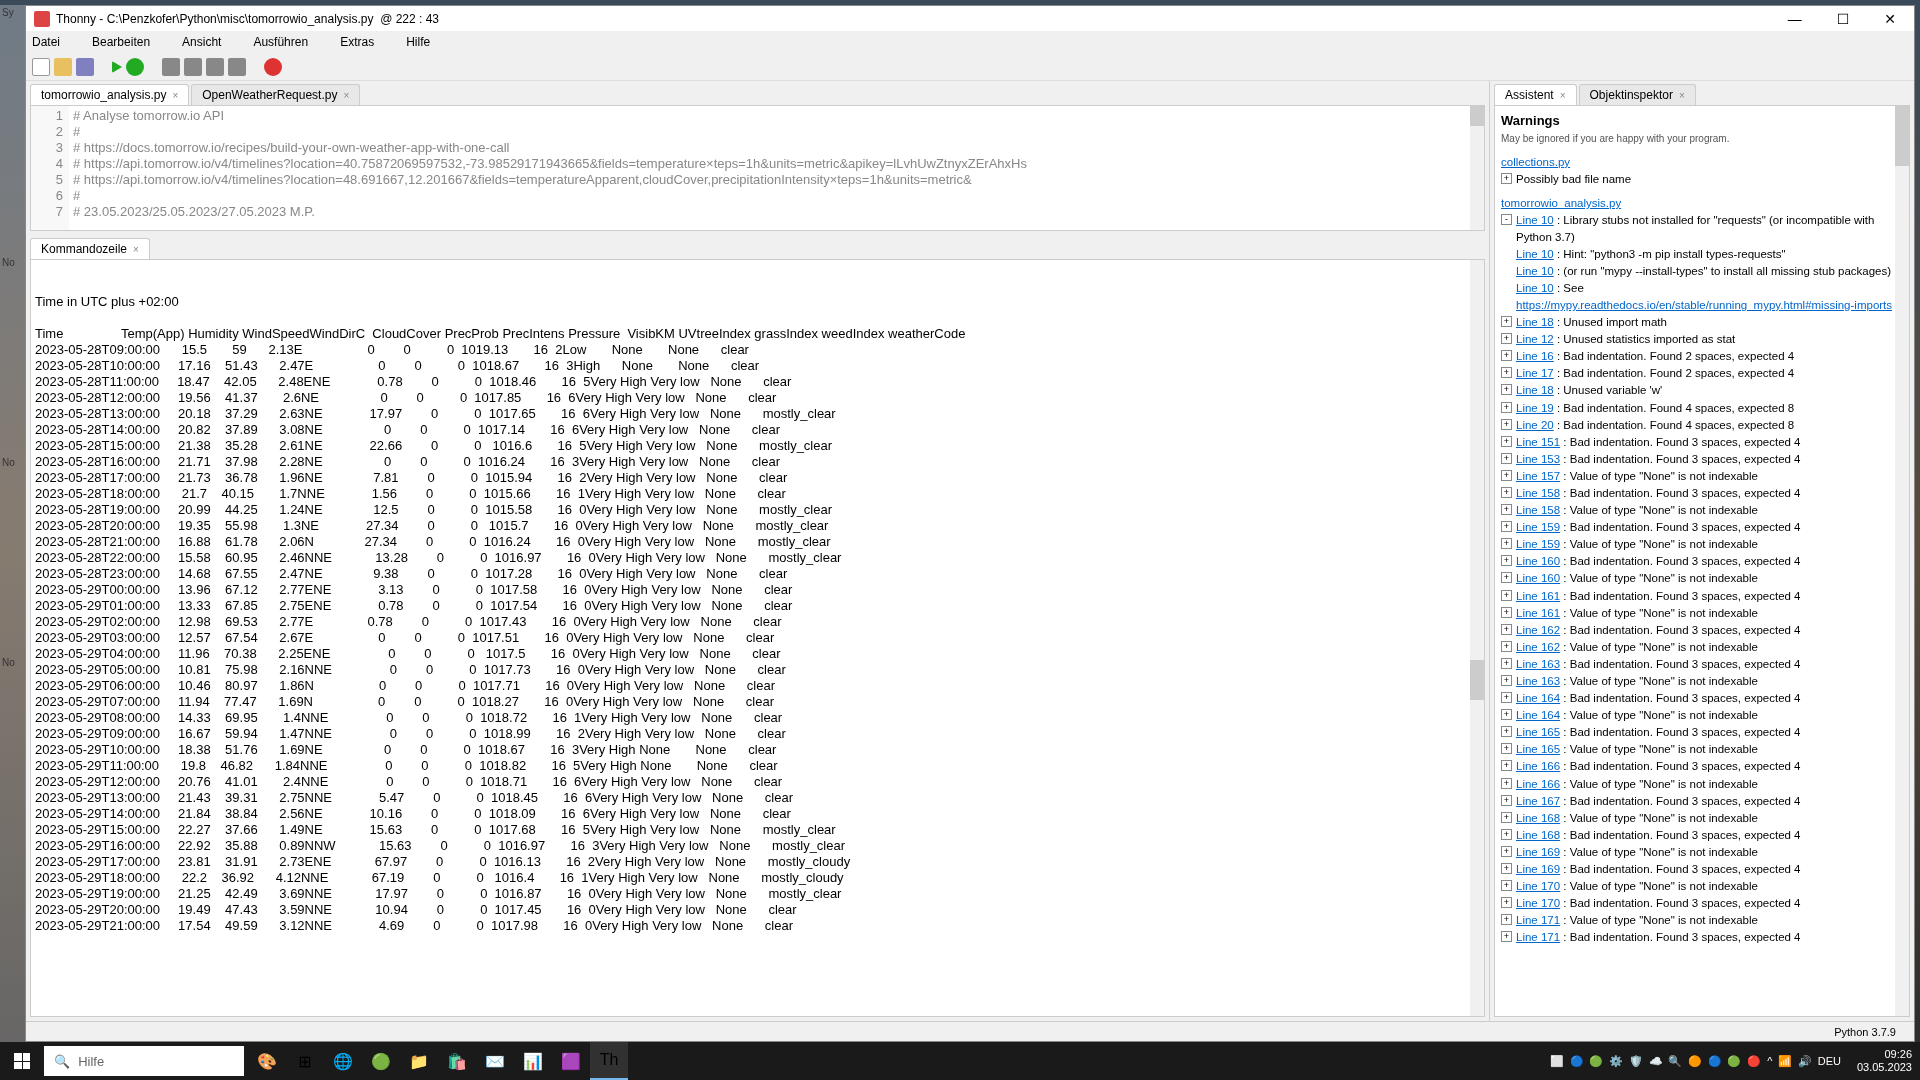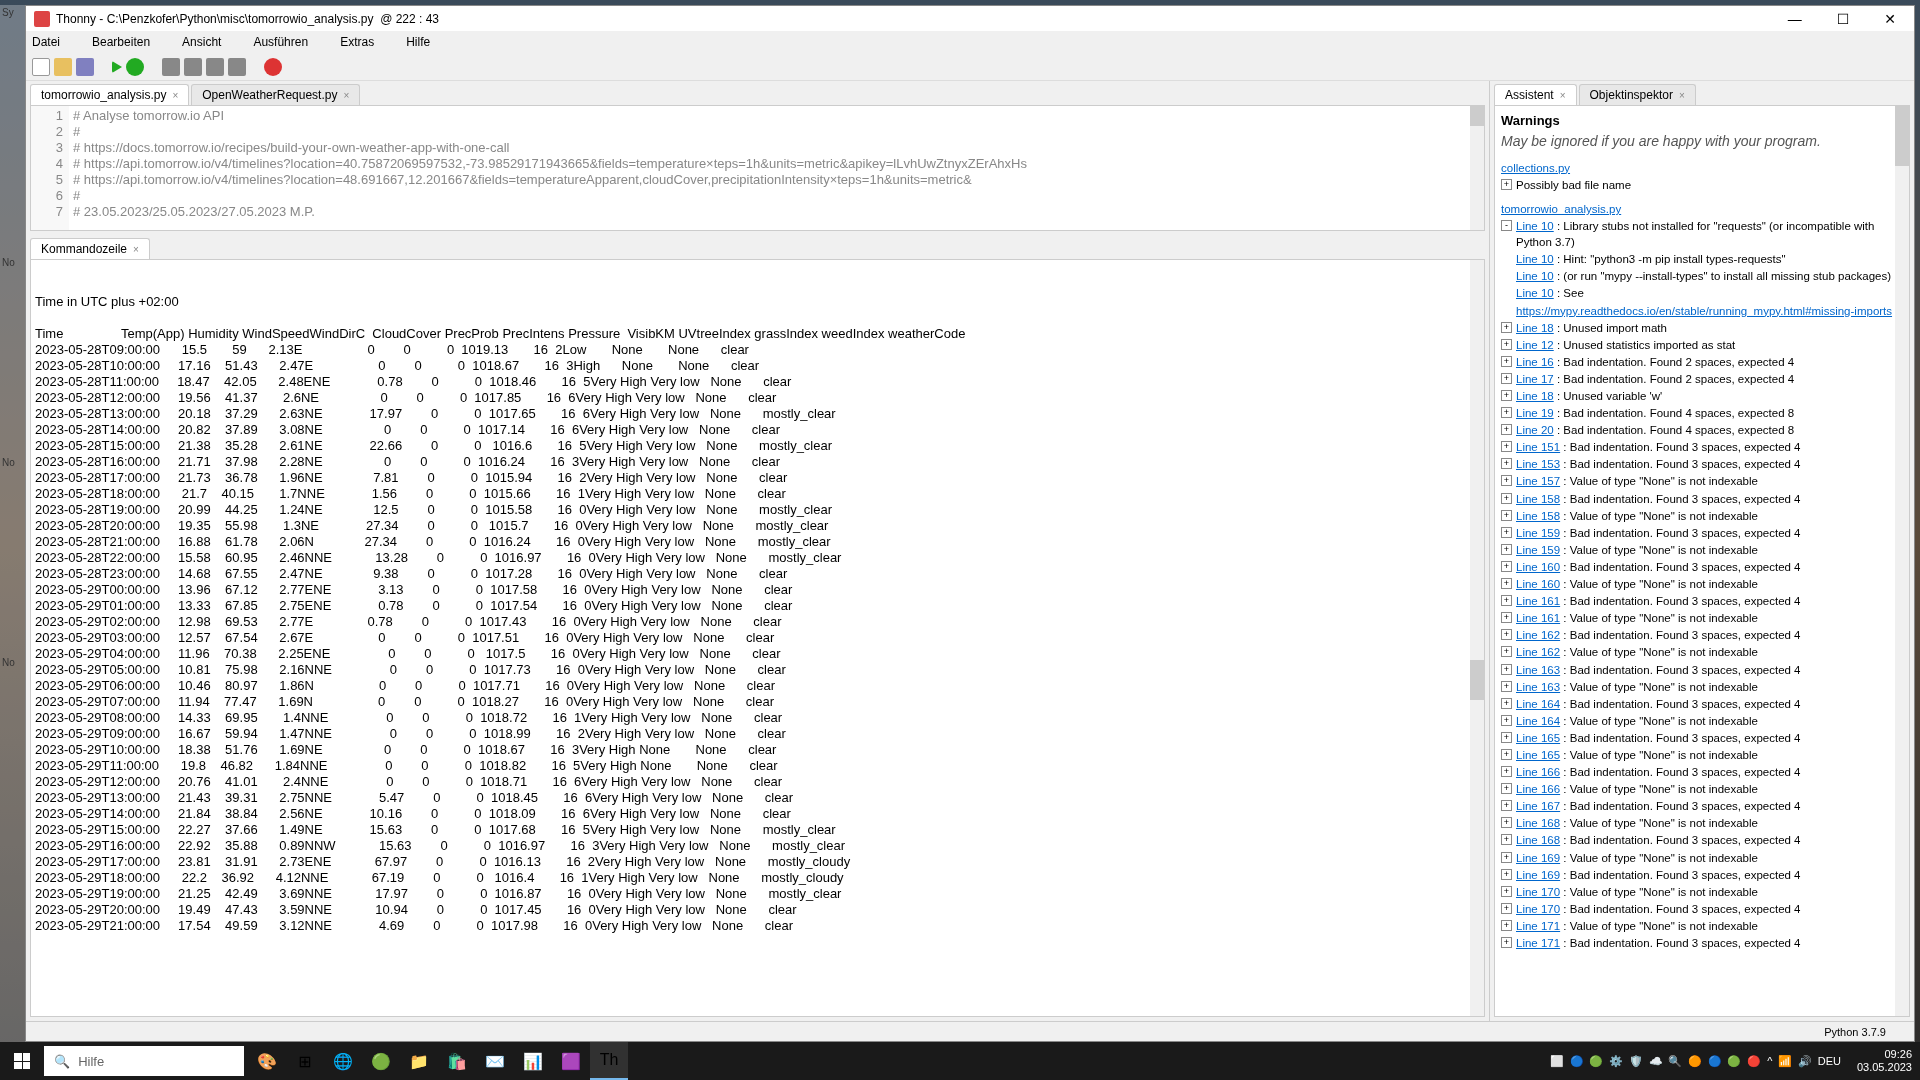--- a/index.html
+++ b/index.html
@@ -34,26 +34,26 @@
 .code { flex: 1; padding: 2px 4px; color: #888; white-space: pre; overflow: hidden; }
 .code div { height: 16px; line-height: 16px; }
 .scrollbar-v { position: absolute; right: 0; top: 0; bottom: 0; width: 14px; background: #f0f0f0; }
 .scrollbar-thumb { background: #ccc; width: 100%; height: 20px; }
 .shell-tabs { height: 24px; background: #f0f0f0; display: flex; align-items: flex-end; padding: 0 4px; margin-top: 4px; }
 .shell { flex: 1; background: #fff; border: 1px solid #ccc; margin: 0 4px 4px 4px; font-family: "Consolas", monospace; font-size: 13px; padding: 4px; overflow: hidden; position: relative; white-space: pre; }
 .shell-content { line-height: 16px; }
 .right-tabs { height: 24px; background: #f0f0f0; display: flex; align-items: flex-end; padding: 0 4px; }
 .assist { flex: 1; background: #fff; border: 1px solid #ccc; margin: 0 4px 4px 4px; font-size: 11.5px; padding: 6px; overflow: hidden; line-height: 1.4; position: relative; }
 .assist h3 { font-size: 13px; font-weight: bold; margin-bottom: 2px; }
-.assist .subtitle { font-size: 14px; font-style: italic; color: #555; margin-bottom: 8px; }
+.assist .subtitle { font-size: 10px; color: #555; margin-bottom: 8px; }
 .assist a { color: #0066cc; }
 .warn-item { display: flex; align-items: flex-start; margin: 1px 0; }
 .warn-toggle { width: 11px; height: 11px; border: 1px solid #888; font-size: 9px; line-height: 9px; text-align: center; margin-right: 4px; margin-top: 2px; flex-shrink: 0; cursor: pointer; }
 .warn-text { flex: 1; }
-.statusbar { height: 20px; background: #f0f0f0; display: flex; align-items: center; justify-content: flex-end; padding: 0 28px; font-size: 11px; border-top: 1px solid #ccc; }
+.statusbar { height: 20px; background: #f0f0f0; display: flex; align-items: center; justify-content: flex-end; padding: 0 18px; font-size: 11px; border-top: 1px solid #ccc; }
 .taskbar { position: absolute; bottom: 0; left: 0; right: 0; height: 38px; background: #1a1a1a; display: flex; align-items: center; }
 .start-btn { width: 44px; height: 38px; display: flex; align-items: center; justify-content: center; }
 .win-logo { width: 16px; height: 16px; display: grid; grid-template: 1fr 1fr / 1fr 1fr; gap: 1px; }
 .win-logo div { background: #fff; }
 .search-box { width: 200px; height: 30px; background: #fff; display: flex; align-items: center; padding: 0 10px; gap: 8px; font-size: 13px; color: #666; }
 .task-icons { display: flex; align-items: center; gap: 0; margin-left: 4px; }
 .task-icon { width: 38px; height: 38px; display: flex; align-items: center; justify-content: center; font-size: 16px; }
 .task-icon.active { border-bottom: 2px solid #76b9ed; background: rgba(255,255,255,0.1); }
 .systray { margin-left: auto; display: flex; align-items: center; gap: 6px; padding: 0 8px; color: #fff; font-size: 11px; }
 .clock { text-align: right; line-height: 1.2; font-size: 11px; color: #fff; padding: 0 8px; }

